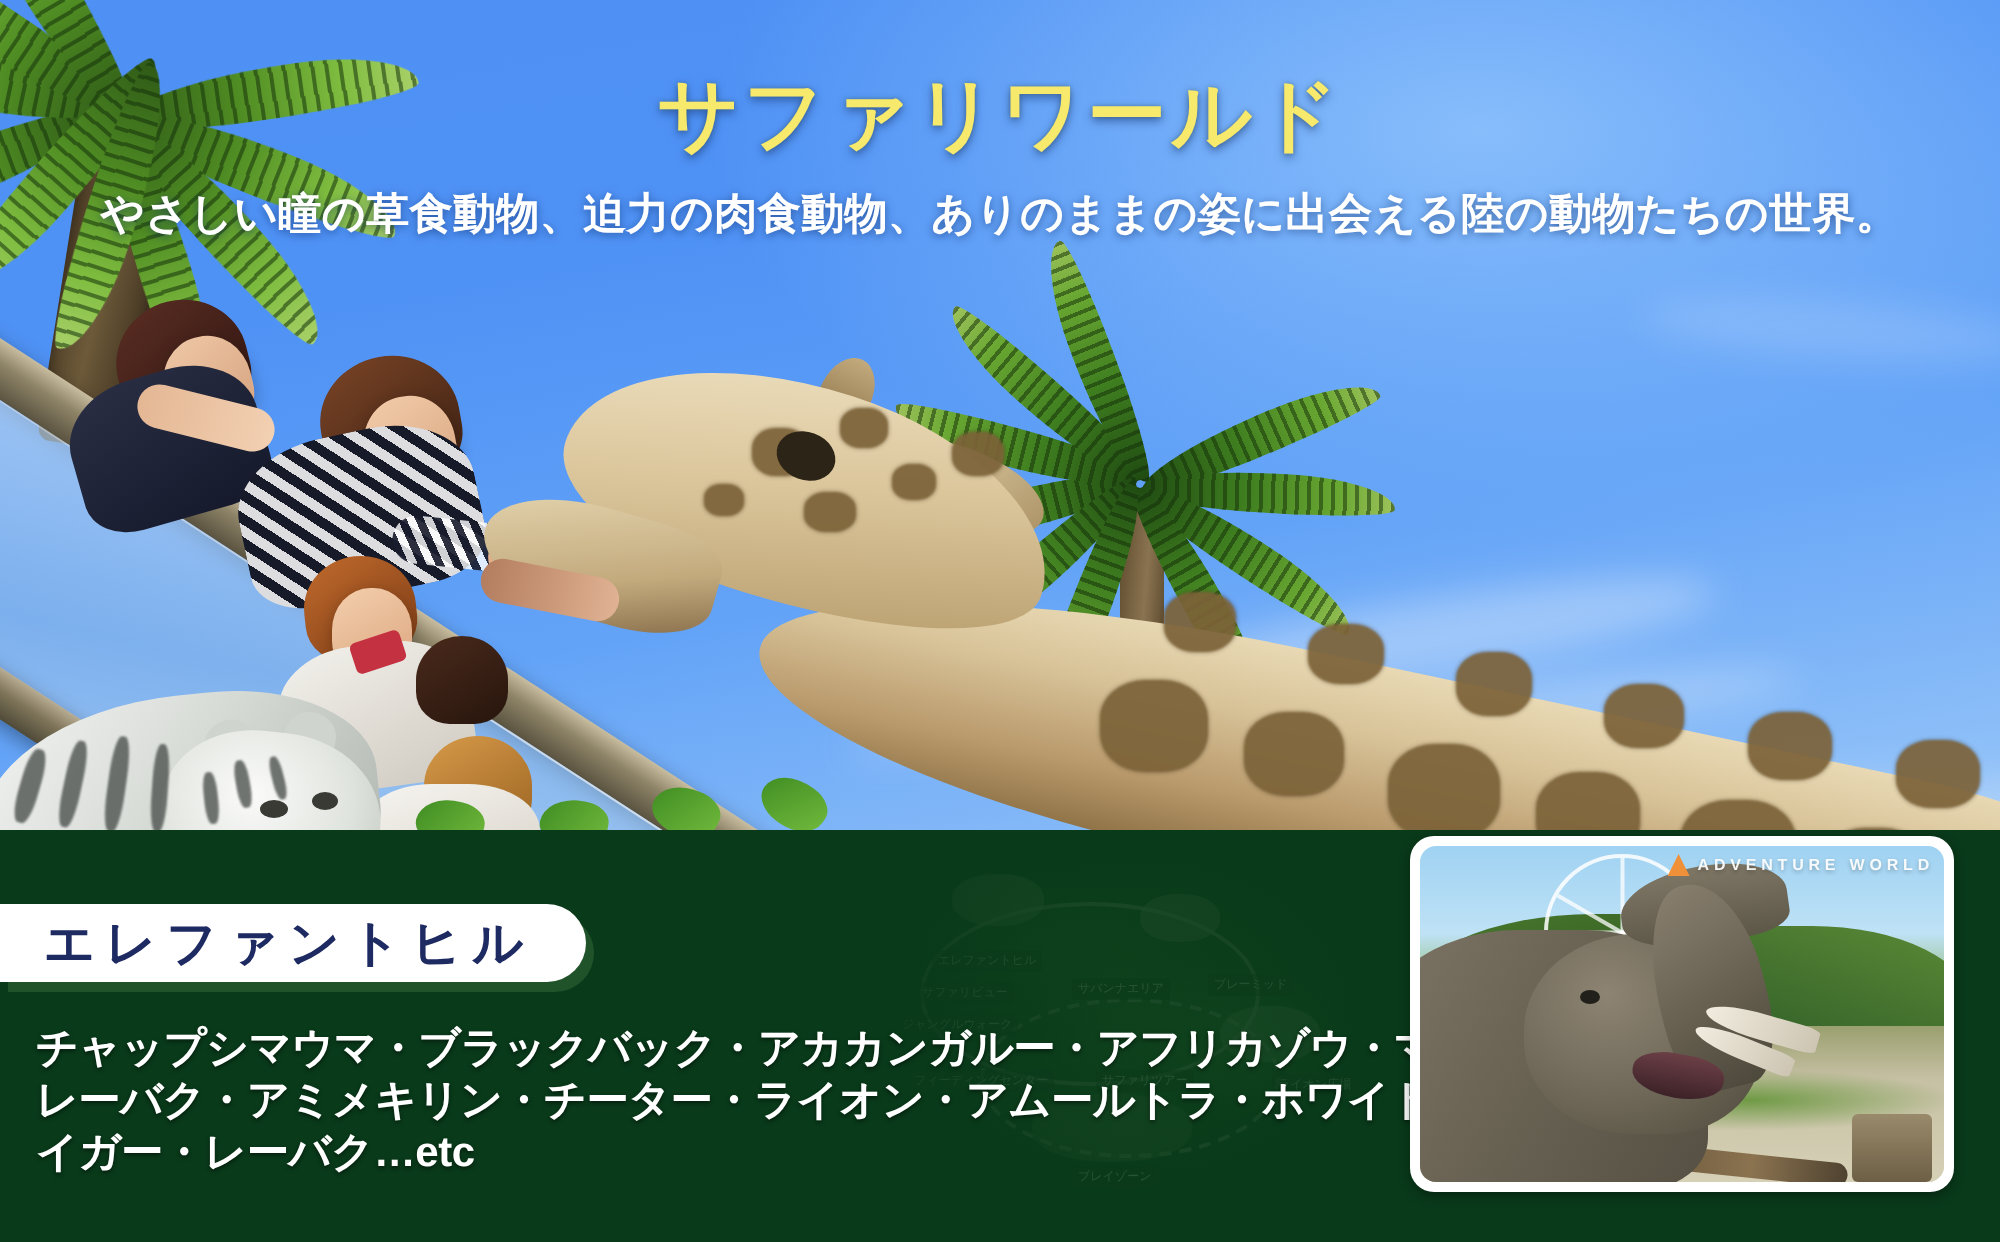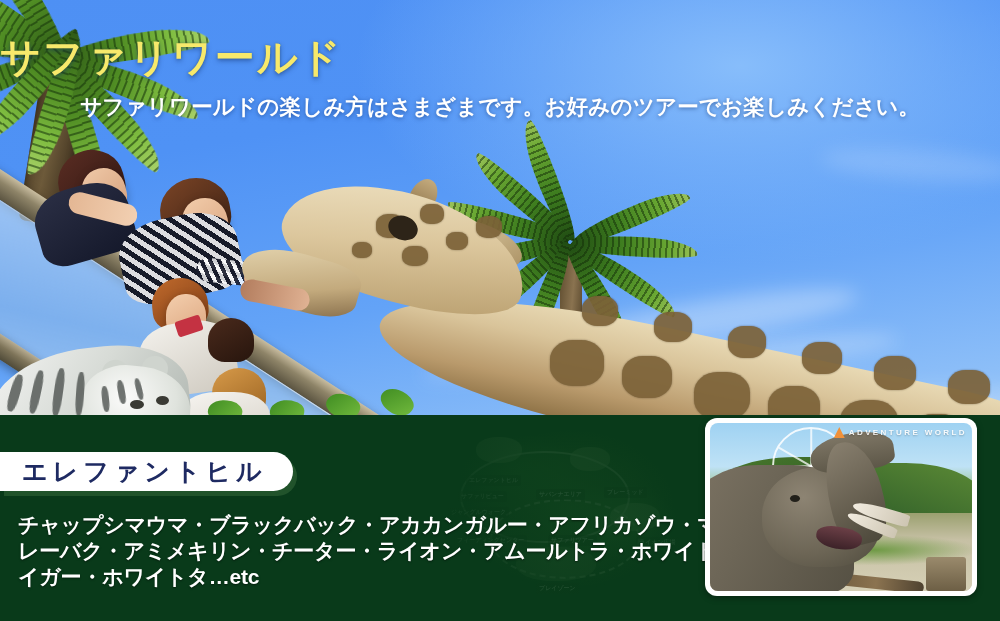--- a/index.html
+++ b/index.html
@@ -176,20 +176,21 @@
   }
   .leaf {
     position:absolute; width:34px; height:24px;
     background:linear-gradient(120deg,#3f8c22,#73bb3e);
     border-radius:60% 40% 55% 45%;
   }
 
   
   .title {
     position:absolute; left:0; top:30px; width:1000px;
+    text-align:center;
     font-size:40px; font-weight:bold; letter-spacing:2px;
     color:#f7e96b;
     text-shadow:0 2px 5px rgba(20,50,110,.55), 0 0 2px rgba(60,80,30,.35);
   }
   .lead {
     position:absolute; left:0; top:92px; width:1000px;
     text-align:center; color:#ffffff;
     font-size:21.5px; font-weight:bold; line-height:31px;
     letter-spacing:.2px;
     text-shadow:0 1px 4px rgba(10,40,100,.55);
@@ -493,21 +494,21 @@
       <div class="leaf" style="left:80px;top:90px;transform:rotate(-26deg)"></div>
       <div class="leaf" style="left:134px;top:88px;transform:rotate(18deg)"></div>
       <div class="leaf" style="left:180px;top:56px;transform:rotate(-6deg)"></div>
       <div class="leaf" style="left:-22px;top:40px;transform:rotate(14deg)"></div>
       <div class="leaf" style="left:-48px;top:70px;transform:rotate(-18deg)"></div>
     </div>
   </div>
 
   <div class="title">サファリワールド</div>
   <div class="lead">
-    <div>サファリワールドの楽しみ方はさまざまです。お好みのツアーでお楽しみください。</div>
+    <div>やさしい瞳の草食動物、迫力の肉食動物、ありのままの姿に出会える陸の動物たちの世界。</div>
   </div>
 
   <div class="panel">
 
     <div class="map">
       <div class="map-land"></div>
       <div class="map-path" style="left:40px;top:44px;width:170px;height:92px;"></div>
       <div class="map-path" style="left:70px;top:92px;width:150px;height:80px;border-style:dashed;"></div>
       <div class="map-blob" style="left:56px;top:30px;width:46px;height:26px;background:rgba(160,190,130,.5);"></div>
       <div class="map-blob" style="left:150px;top:40px;width:40px;height:24px;background:rgba(150,180,120,.45);"></div>
@@ -526,21 +527,21 @@
     <div class="panel-shade"></div>
   </div>
 
   <div class="tab">
     <span class="tab-text">エレファントヒル</span>
   </div>
 
   <div class="animal-list">
     <div>チャップシマウマ・ブラックバック・アカカンガルー・アフリカゾウ・マ</div>
     <div>レーバク・アミメキリン・チーター・ライオン・アムールトラ・ホワイトタ</div>
-    <div>イガー・ホワイトタ…etc</div>
+    <div>イガー・レーバク…etc</div>
   </div>
 
   <div class="photo-card">
     <div class="photo">
       <div class="ph-hill"></div>
       <div class="ph-hill2"></div>
       <div class="ferris">
         <span class="ferris-x"></span>
         <span class="ferris-y"></span>
       </div>

